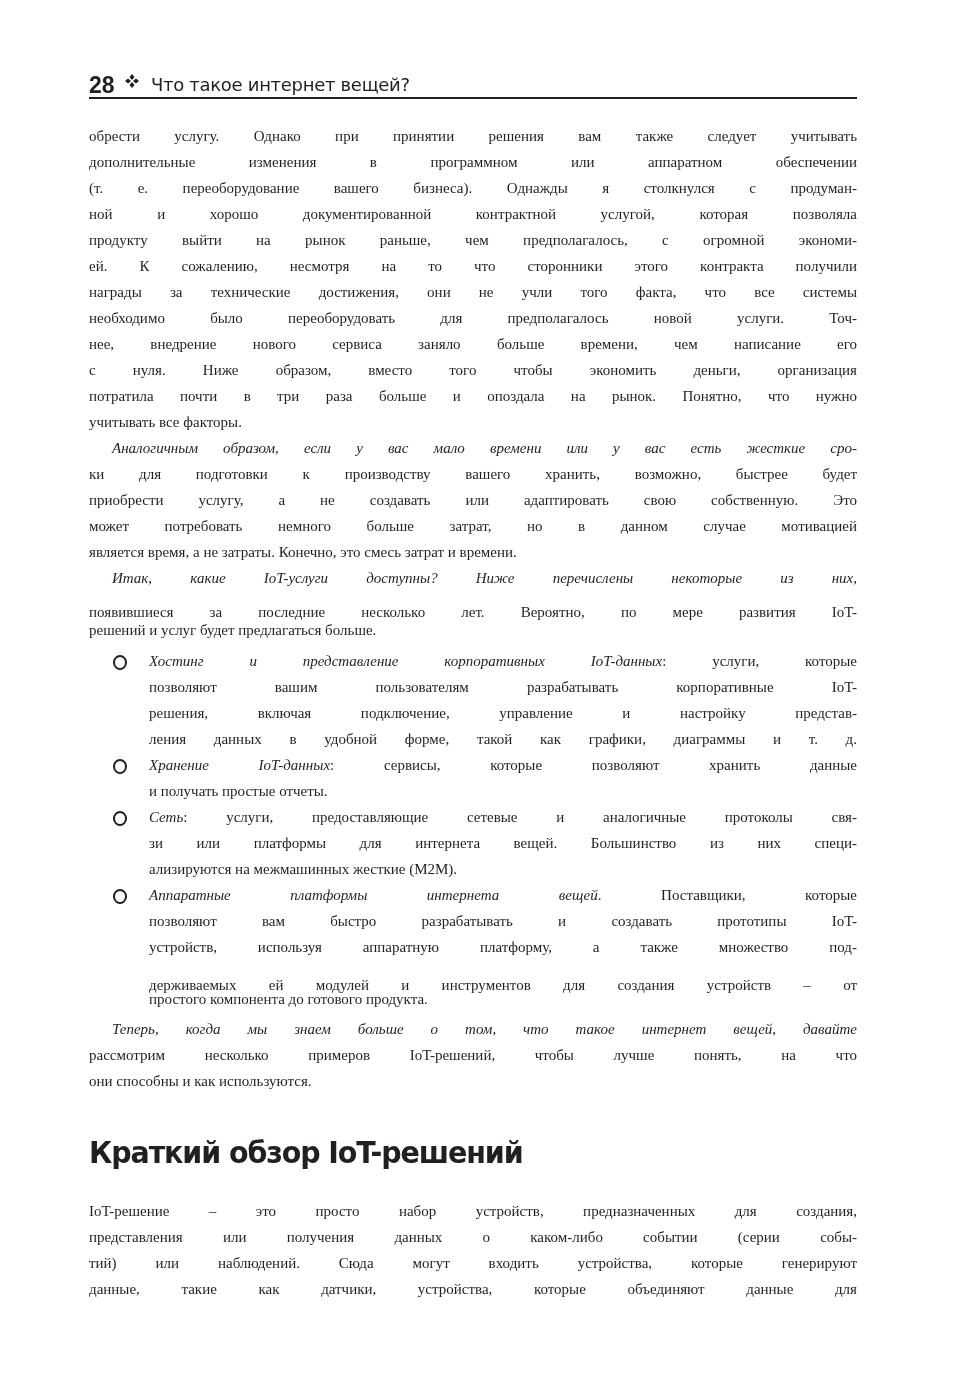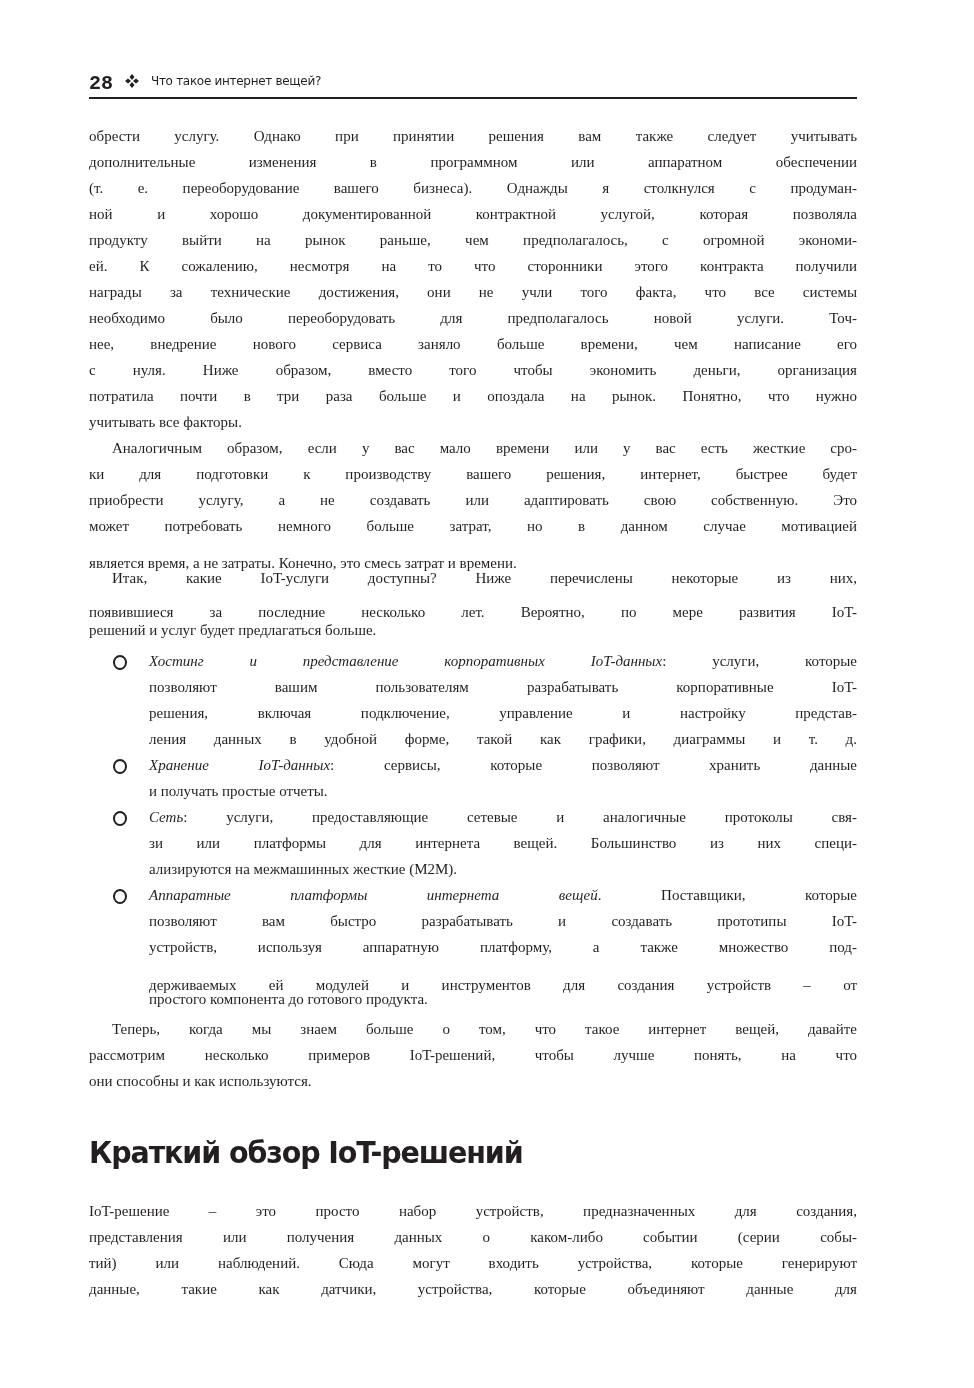--- a/index.html
+++ b/index.html
@@ -1,25 +1,25 @@
 <!DOCTYPE html>
 <html><head>
 <meta charset="utf-8">
 <style>
   html, body { margin: 0; padding: 0; background: #ffffff; }
   body { width: 974px; height: 1388px; position: relative; overflow: hidden; }
   .page { position: absolute; left: 0; top: 0; width: 974px; height: 1388px; background: #fff; color: #231f20; }
   .header { position: absolute; left: 89px; top: 70px; width: 768px; height: 30px; }
-  .header .num { position: absolute; left: 0; top: 2px; font-family: Liberation Mono, monospace; font-weight: bold; font-size: 20px; color: #231f20; }
+  .header .num { position: absolute; left: 0; top: 2px; font-family: Liberation Sans, sans-serif; font-weight: bold; font-size: 23px; color: #231f20; }
   .header .orn { position: absolute; left: 35px; top: 3px; width: 16px; height: 16px; }
-  .header .title { position: absolute; left: 62px; top: 4px; font-family: "DejaVu Sans", sans-serif; font-size: 12px; color: #231f20; letter-spacing: -0.3px; }
+  .header .title { position: absolute; left: 62px; top: 4px; font-family: "DejaVu Sans", sans-serif; font-size: 18px; color: #231f20; letter-spacing: -0.3px; }
   .rule { position: absolute; left: 89px; top: 97px; width: 768px; height: 2px; background: #231f20; }
   .line { position: absolute; left: 89px; width: 768px; font-family: "Liberation Serif", serif; font-size: 15px; line-height: 26px; white-space: nowrap; text-align: justify; text-align-last: justify; color: #231f20; }
   .line.last { text-align-last: left; }
-  .line.ind { left: 112px; width: 745px; }
+  .line.ind { left: 112px; width: 745px; font-style: italic; }
   .line.bl { left: 149px; width: 708px; }
   .bullet { position: absolute; left: 112px; width: 16px; height: 16px; }
   .bullet span { position: absolute; left: 1px; top: 1px; width: 10px; height: 11px; border: 2.5px solid #231f20; border-radius: 50%; }
   em { font-style: italic; }
   .h2 { position: absolute; left: 89px; top: 1134px; font-family: "DejaVu Sans", sans-serif; font-weight: bold; font-size: 31px; color: #231f20; letter-spacing: -1.2px; transform: scaleX(0.92); transform-origin: left center; }
 </style>
 </head>
 <body>
 
 <div class="page">
@@ -43,24 +43,24 @@
     <div class="line" style="top:279px">награды за технические достижения, они не учли того факта, что все системы</div>
     <div class="line" style="top:305px">необходимо было переоборудовать для предполагалось новой услуги. Точ-</div>
     <div class="line" style="top:331px">нее, внедрение нового сервиса заняло больше времени, чем написание его</div>
     <div class="line" style="top:357px">с нуля. Ниже образом, вместо того чтобы экономить деньги, организация</div>
     <div class="line" style="top:383px">потратила почти в три раза больше и опоздала на рынок. Понятно, что нужно</div>
     <div class="line last" style="top:409px">учитывать все факторы.</div>
   </div>
 
   <div>
     <div class="line ind" style="top:435px">Аналогичным образом, если у вас мало времени или у вас есть жесткие сро-</div>
-    <div class="line" style="top:461px">ки для подготовки к производству вашего решения, интернет, быстрее будет</div>
+    <div class="line" style="top:461px">ки для подготовки к производству вашего хранить, возможно, быстрее будет</div>
     <div class="line" style="top:487px">приобрести услугу, а не создавать или адаптировать свою собственную. Это</div>
     <div class="line" style="top:513px">может потребовать немного больше затрат, но в данном случае мотивацией</div>
-    <div class="line last" style="top:550px">является время, а не затраты. Конечно, это смесь затрат и времени.</div>
+    <div class="line last" style="top:539px">является время, а не затраты. Конечно, это смесь затрат и времени.</div>
   </div>
 
   <div>
     <div class="line ind" style="top:565px">Итак, какие IoT-услуги доступны? Ниже перечислены некоторые из них,</div>
     <div class="line" style="top:599px">появившиеся за последние несколько лет. Вероятно, по мере развития IoT-</div>
     <div class="line last" style="top:617px">решений и услуг будет предлагаться больше.</div>
   </div>
 
   <div>
 

